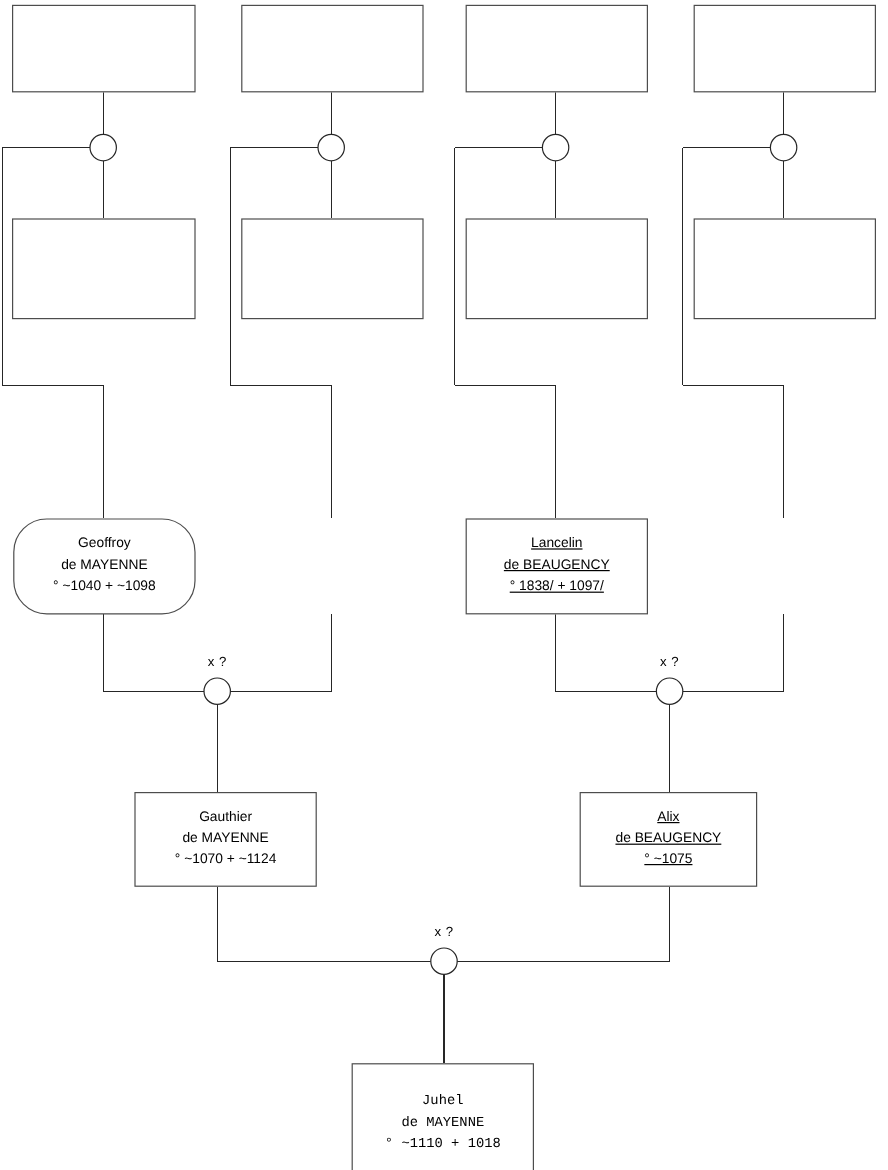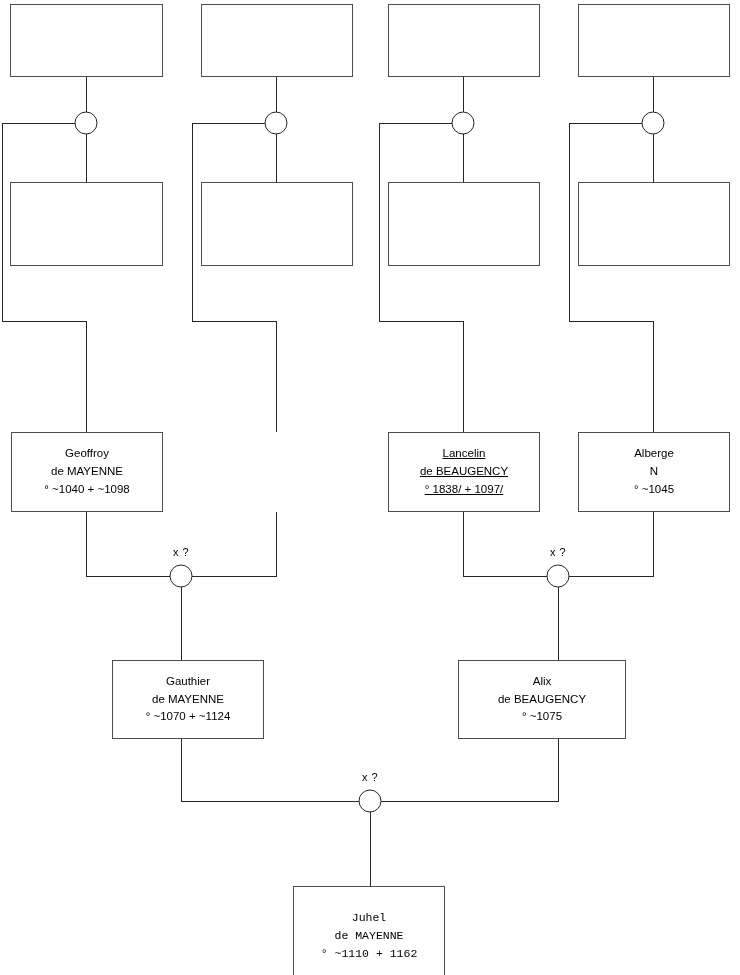--- a/index.html
+++ b/index.html
@@ -97,43 +97,38 @@
     <div class="union-label" style="left: 558px; top: 546px;">x ?</div>
     <div class="union-label" style="left: 370px; top: 771px;">x ?</div>
     <div class="node-box" style="left: 10px; top: 4px; width: 153px; height: 73px; border-color: rgb(77, 77, 77);"></div>
     <div class="node-box" style="left: 201px; top: 4px; width: 152px; height: 73px; border-color: rgb(77, 77, 77);"></div>
     <div class="node-box" style="left: 388px; top: 4px; width: 152px; height: 73px; border-color: rgb(77, 77, 77);"></div>
     <div class="node-box" style="left: 578px; top: 4px; width: 152px; height: 73px; border-color: rgb(77, 77, 77);"></div>
     <div class="node-box" style="left: 10px; top: 182px; width: 153px; height: 84px; border-color: rgb(77, 77, 77);"></div>
     <div class="node-box" style="left: 201px; top: 182px; width: 152px; height: 84px; border-color: rgb(77, 77, 77);"></div>
     <div class="node-box" style="left: 388px; top: 182px; width: 152px; height: 84px; border-color: rgb(77, 77, 77);"></div>
     <div class="node-box" style="left: 578px; top: 182px; width: 152px; height: 84px; border-color: rgb(77, 77, 77);"></div>
-    <div class="node-box" style="left: 11px; top: 432px; width: 152px; height: 80px; border-color: rgb(77, 77, 77);">
+    <div class="node-box" style="left: 11px; top: 432px; width: 152px; height: 80px; border-color: rgb(77, 77, 77); border-radius: 28px;">
       <span class="node-line">Geoffroy</span>
       <span class="node-line">de MAYENNE</span>
       <span class="node-line">° ~1040 + ~1098</span>
     </div>
     <div class="node-box" style="left: 388px; top: 432px; width: 152px; height: 80px; border-color: rgb(77, 77, 77); text-decoration: underline;">
       <span class="node-line">Lancelin</span>
       <span class="node-line">de BEAUGENCY</span>
       <span class="node-line">° 1838/ + 1097/</span>
     </div>
-    <div class="node-box" style="left: 578px; top: 432px; width: 152px; height: 80px; border-color: rgb(77, 77, 77);">
-      <span class="node-line">Alberge</span>
-      <span class="node-line">N</span>
-      <span class="node-line">° ~1045</span>
-    </div>
     <div class="node-box" style="left: 112px; top: 660px; width: 152px; height: 79px; border-color: rgb(77, 77, 77);">
       <span class="node-line">Gauthier</span>
       <span class="node-line">de MAYENNE</span>
       <span class="node-line">° ~1070 + ~1124</span>
     </div>
-    <div class="node-box" style="left: 458px; top: 660px; width: 168px; height: 79px; border-color: rgb(77, 77, 77);">
+    <div class="node-box" style="left: 483px; top: 660px; width: 148px; height: 79px; border-color: rgb(77, 77, 77); text-decoration: underline;">
       <span class="node-line">Alix</span>
       <span class="node-line">de BEAUGENCY</span>
       <span class="node-line">° ~1075</span>
     </div>
     <div class="node-box" style="left: 293px; top: 886px; width: 152px; height: 100px; border-color: rgb(77, 77, 77); font-family: Liberation Mono, monospace;">
       <span class="node-line">Juhel</span>
       <span class="node-line">de MAYENNE</span>
-      <span class="node-line">° ~1110 + 1162</span>
+      <span class="node-line">° ~1110 + 1018</span>
     </div>
   </div>
 
 </body></html>

